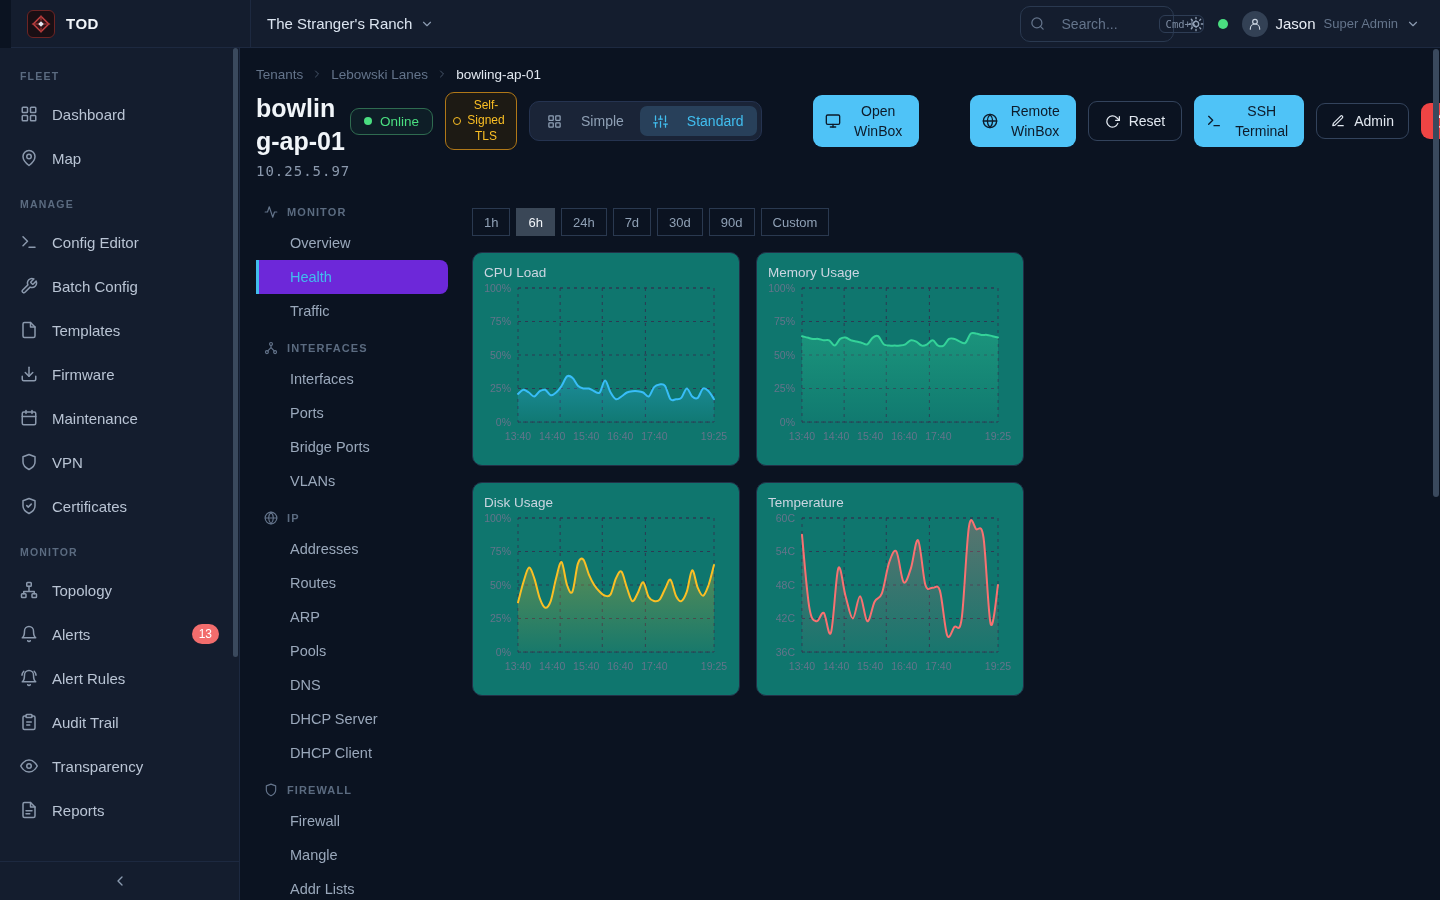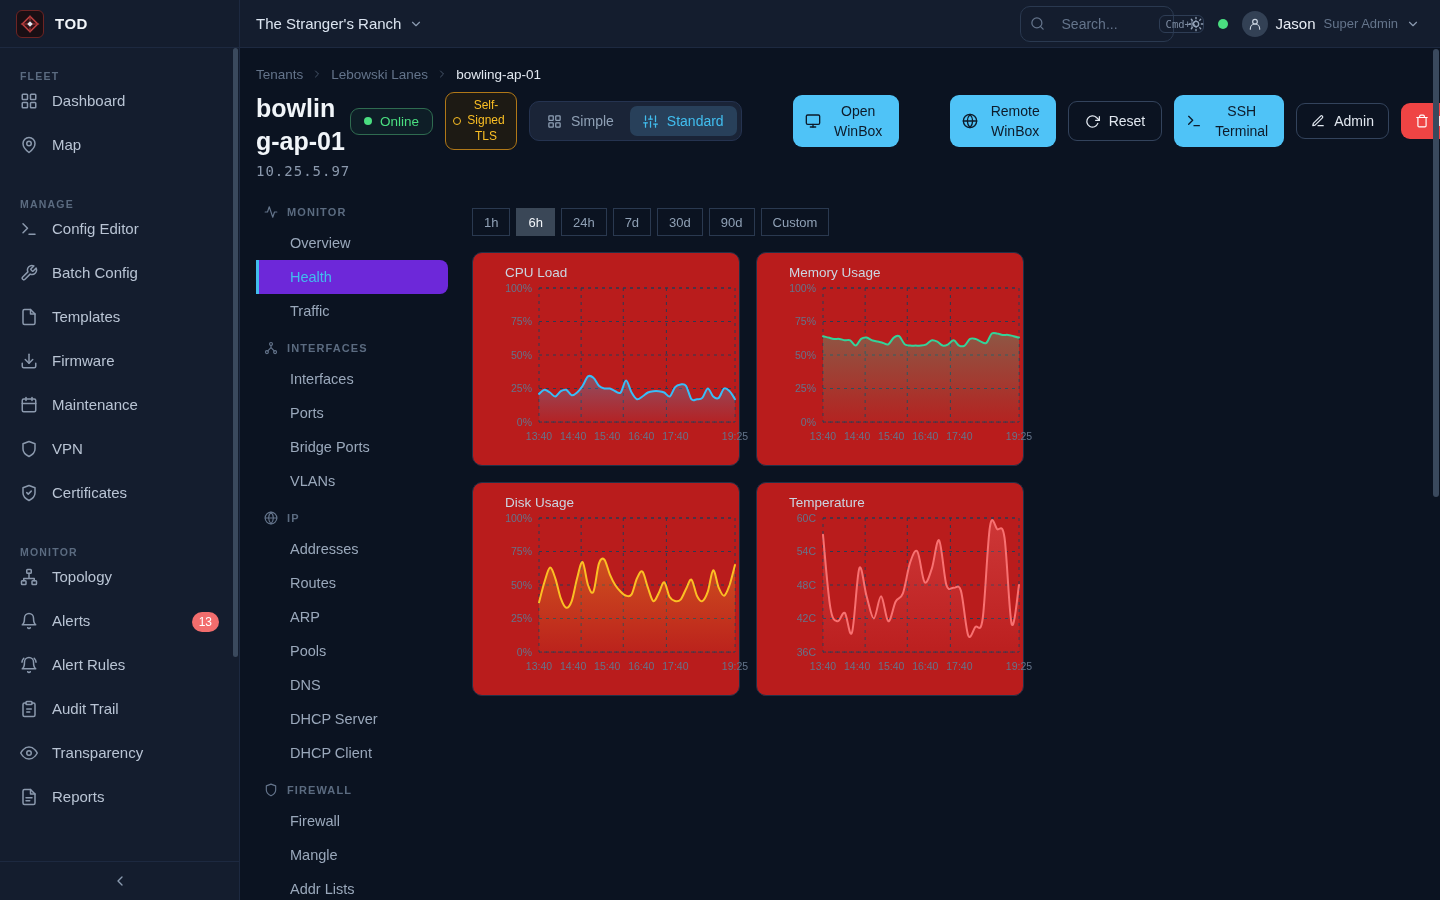--- a/index.html
+++ b/index.html
@@ -5,21 +5,21 @@
   * { margin:0; padding:0; box-sizing:border-box; }
   html,body { width:1440px; height:900px; overflow:hidden; background:#0b1321;
     font-family:"Liberation Sans", sans-serif; color:#e2e8f0; }
 
   .icon { display:inline-flex; flex:none; }
   .icon svg { width:100%; height:100%; }
   .i12{width:12px;height:12px}.i14{width:14px;height:14px}.i15{width:15px;height:15px}
   .i16{width:16px;height:16px}.i18{width:18px;height:18px}
 
   
-  .topbar { position:fixed; top:0; left:0; right:0; height:48px; background:#141d2e;
+  .topbar { position:fixed; top:0; left:11px; right:0; height:48px; background:#141d2e;
     border-bottom:1px solid #1d2940; display:flex; align-items:center; z-index:20; }
   .topbar-left { width:240px; height:100%; display:flex; align-items:center; gap:11px;
     padding:0 16px; border-right:1px solid #1d2940; flex:none; }
   .logo { width:28px; height:28px; border-radius:6px; background:#190f14;
     border:1px solid #6d2424; display:flex; align-items:center; justify-content:center; }
   .logo svg { width:22px; height:22px; }
   .brand-name { font-size:15px; font-weight:bold; letter-spacing:.5px; color:#f1f5f9; }
   .tenant-selector { background:none; border:none; color:#dbe4f0; font-size:15px;
     font-family:inherit; display:flex; align-items:center; gap:8px; margin-left:16px; cursor:pointer; }
   .tenant-selector .icon { color:#8b9bb0; }
@@ -40,21 +40,21 @@
   .user-role { color:#64748b; font-size:13px; }
   .user-menu .chev { color:#8b9bb0; }
 
   
   .sidebar { position:fixed; top:48px; left:0; bottom:0; width:240px; background:#141d2e;
     border-right:1px solid #1d2940; display:flex; flex-direction:column; z-index:10; }
   .sidebar-scroll { flex:1; overflow:hidden; padding-top:14px; position:relative; }
   .side-label { padding:8px 20px 10px; font-size:10.5px; font-weight:bold; letter-spacing:1.2px;
     color:#5b6b80; text-transform:uppercase; }
   .side-label + .side-label, .side-item + .side-label { margin-top:10px; }
-  .side-item { height:44px; display:flex; align-items:flex-start; gap:14px; padding:0 20px;
+  .side-item { height:44px; display:flex; align-items:center; gap:14px; padding:0 20px;
     color:#b9c4d4; font-size:15px; cursor:pointer; }
   .side-item .icon { color:#8b99ad; }
   .count-badge { margin-left:auto; background:#f26d6d; color:#fff; font-size:12px;
     min-width:27px; height:20px; border-radius:10px; display:flex; align-items:center;
     justify-content:center; padding:0 7px; }
   .sidebar-thumb { position:absolute; top:0; right:1px; width:5px; height:609px;
     background:#3a495d; border-radius:3px; }
   .sidebar-footer { height:39px; border-top:1px solid #1d2940; display:flex;
     align-items:center; justify-content:center; color:#8b9bb0; cursor:pointer; flex:none; }
 
@@ -83,21 +83,21 @@
 
   .tls-badge { position:relative; width:72px; height:58px; border:1px solid #b07818;
     background:#1d1a14; border-radius:9px; color:#fbbf24; font-size:12px; line-height:1.27;
     display:flex; align-items:center; justify-content:center; text-align:center;
     padding-left:10px; }
   .tls-ico { position:absolute; left:7px; top:50%; margin-top:-4px; width:8px; height:8px;
     border:1.4px solid #fbbf24; border-radius:50%; }
 
   .segmented { background:#1a2437; border-radius:10px; padding:4px; display:flex; gap:3px;
     border:1px solid #253350; }
-  .seg-option { display:flex; align-items:flex-end; gap:9px; padding:7px 13px; border:none;
+  .seg-option { display:flex; align-items:flex-end; gap:19px; padding:7px 13px; border:none;
     background:transparent; border-radius:7px; color:#8fa0b5; font-size:14px;
     font-family:inherit; cursor:pointer; }
   .seg-option.active { background:#28405a; color:#41bdee; }
 
   .btn { display:flex; align-items:center; gap:9px; border:none; border-radius:9px;
     font-family:inherit; font-size:14px; cursor:pointer; color:#e2e8f0; background:transparent; }
   .btn-sky { background:#4fc3f7; color:#0d1b2a; font-weight:500; padding:8px 12px;
     height:52px; }
   .btn-sky .btn-label { flex:1; text-align:center; line-height:1.45; }
   .btn-w106 { width:106px;margin-left:39px; } .btn-w110 { width:110px; }
@@ -118,22 +118,22 @@
     border-radius:0 8px 8px 0; }
 
   .charts-panel { margin-left:24px; }
   .time-ranges { display:flex; gap:6px; margin-top:16px; }
   .time-btn { border:1px solid #2a3950; border-radius:0; background:transparent;
     color:#8fa0b5; font-size:13px; font-family:inherit; padding:5px 11px; height:28px;
     cursor:pointer; }
   .time-btn.active { background:#3a4757; border-color:#3a4757; color:#f1f5f9; }
 
   .charts-grid { display:grid; grid-template-columns:268px 268px; gap:16px; margin-top:16px; }
-  .chart-card { width:268px; height:214px; background:#b91c1c; border:1px solid #223047;
-    border-radius:10px; padding:12px 32px 6px; }
+  .chart-card { width:268px; height:214px; background:#0f766e; border:1px solid #223047;
+    border-radius:10px; padding:12px 11px 6px; }
   .chart-title { font-size:13.5px; color:#cbd5e1; margin-bottom:2px; }
   .chart-card svg { overflow:visible; display:block; }
   .chart-card svg text { font-family:"Liberation Sans", sans-serif; font-size:10.5px; fill:#64748b; }
   .chart-card .grid { stroke:#2c3a52; stroke-dasharray:3 4; stroke-width:1; }
 </style>
 </head>
 <body>
 
 <header class="topbar">
   <div class="topbar-left">

